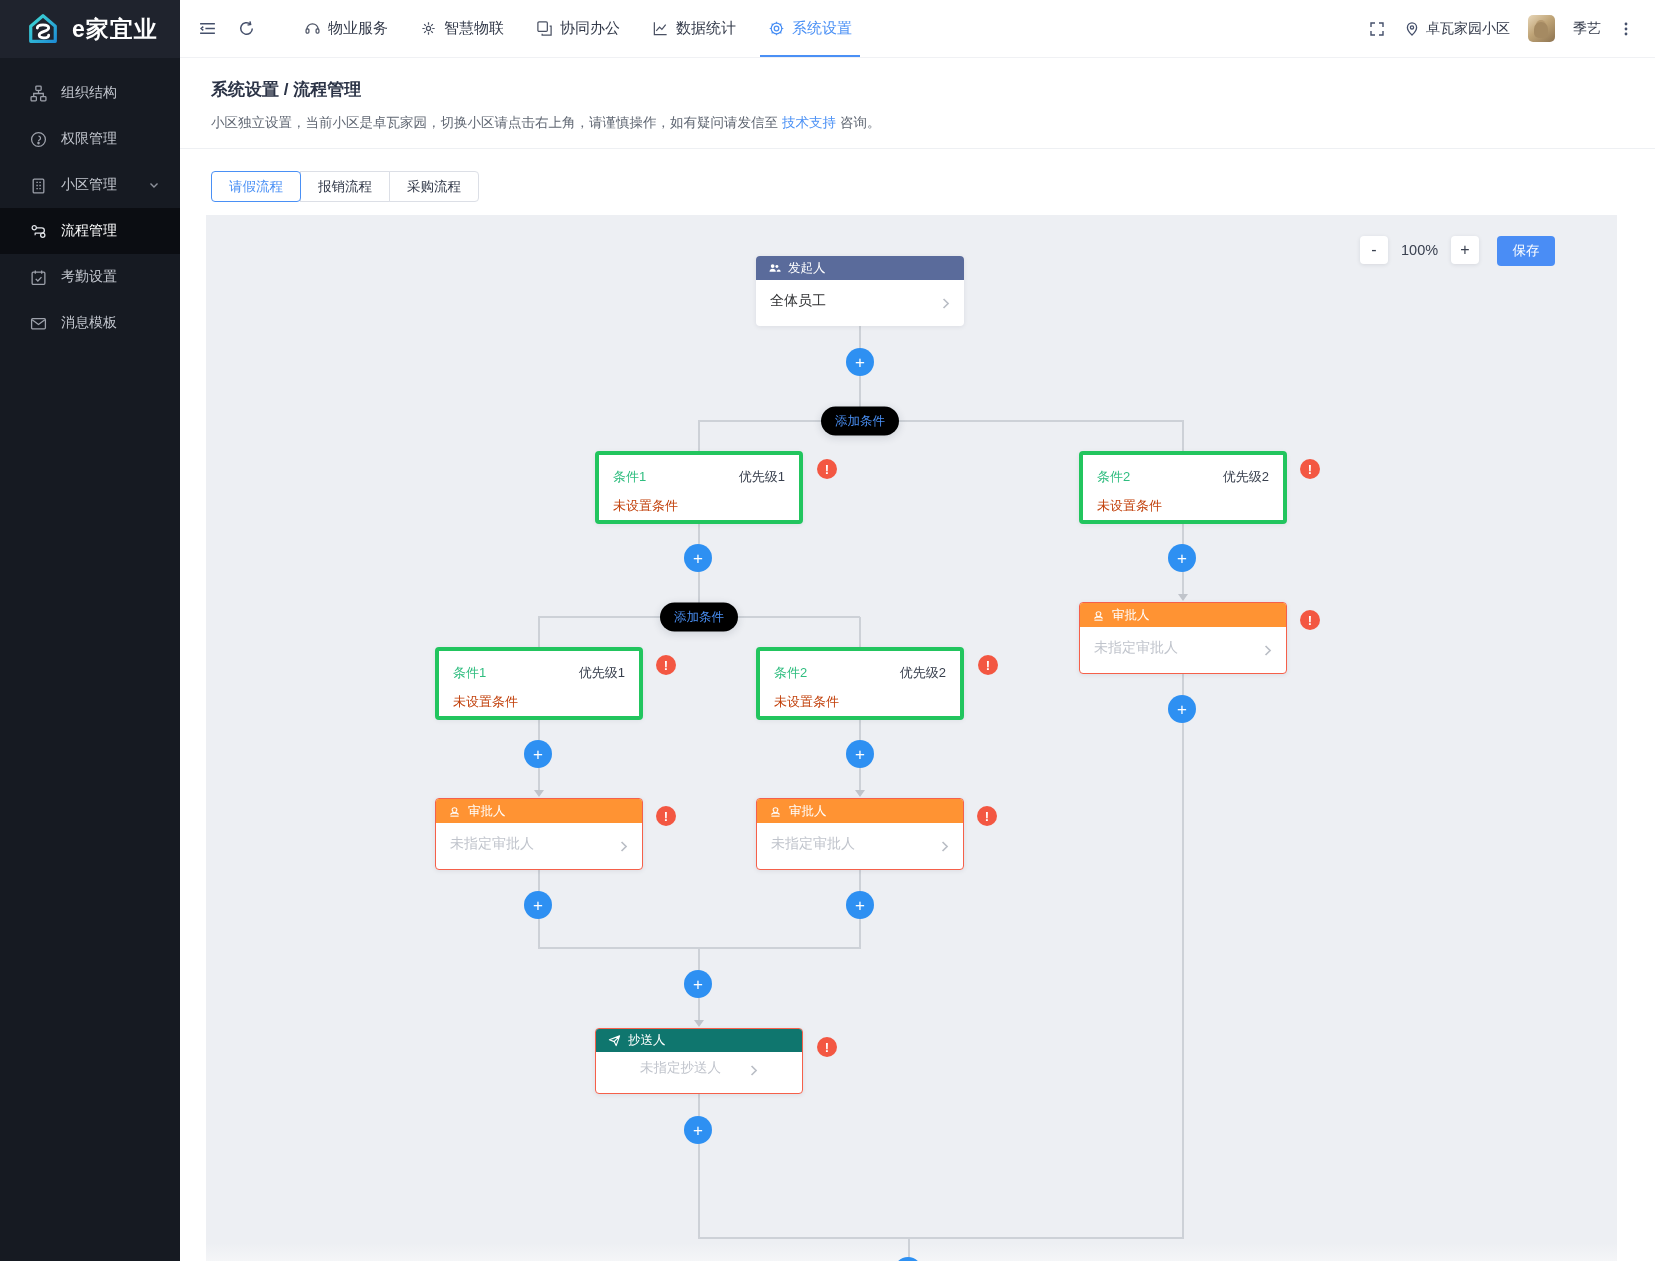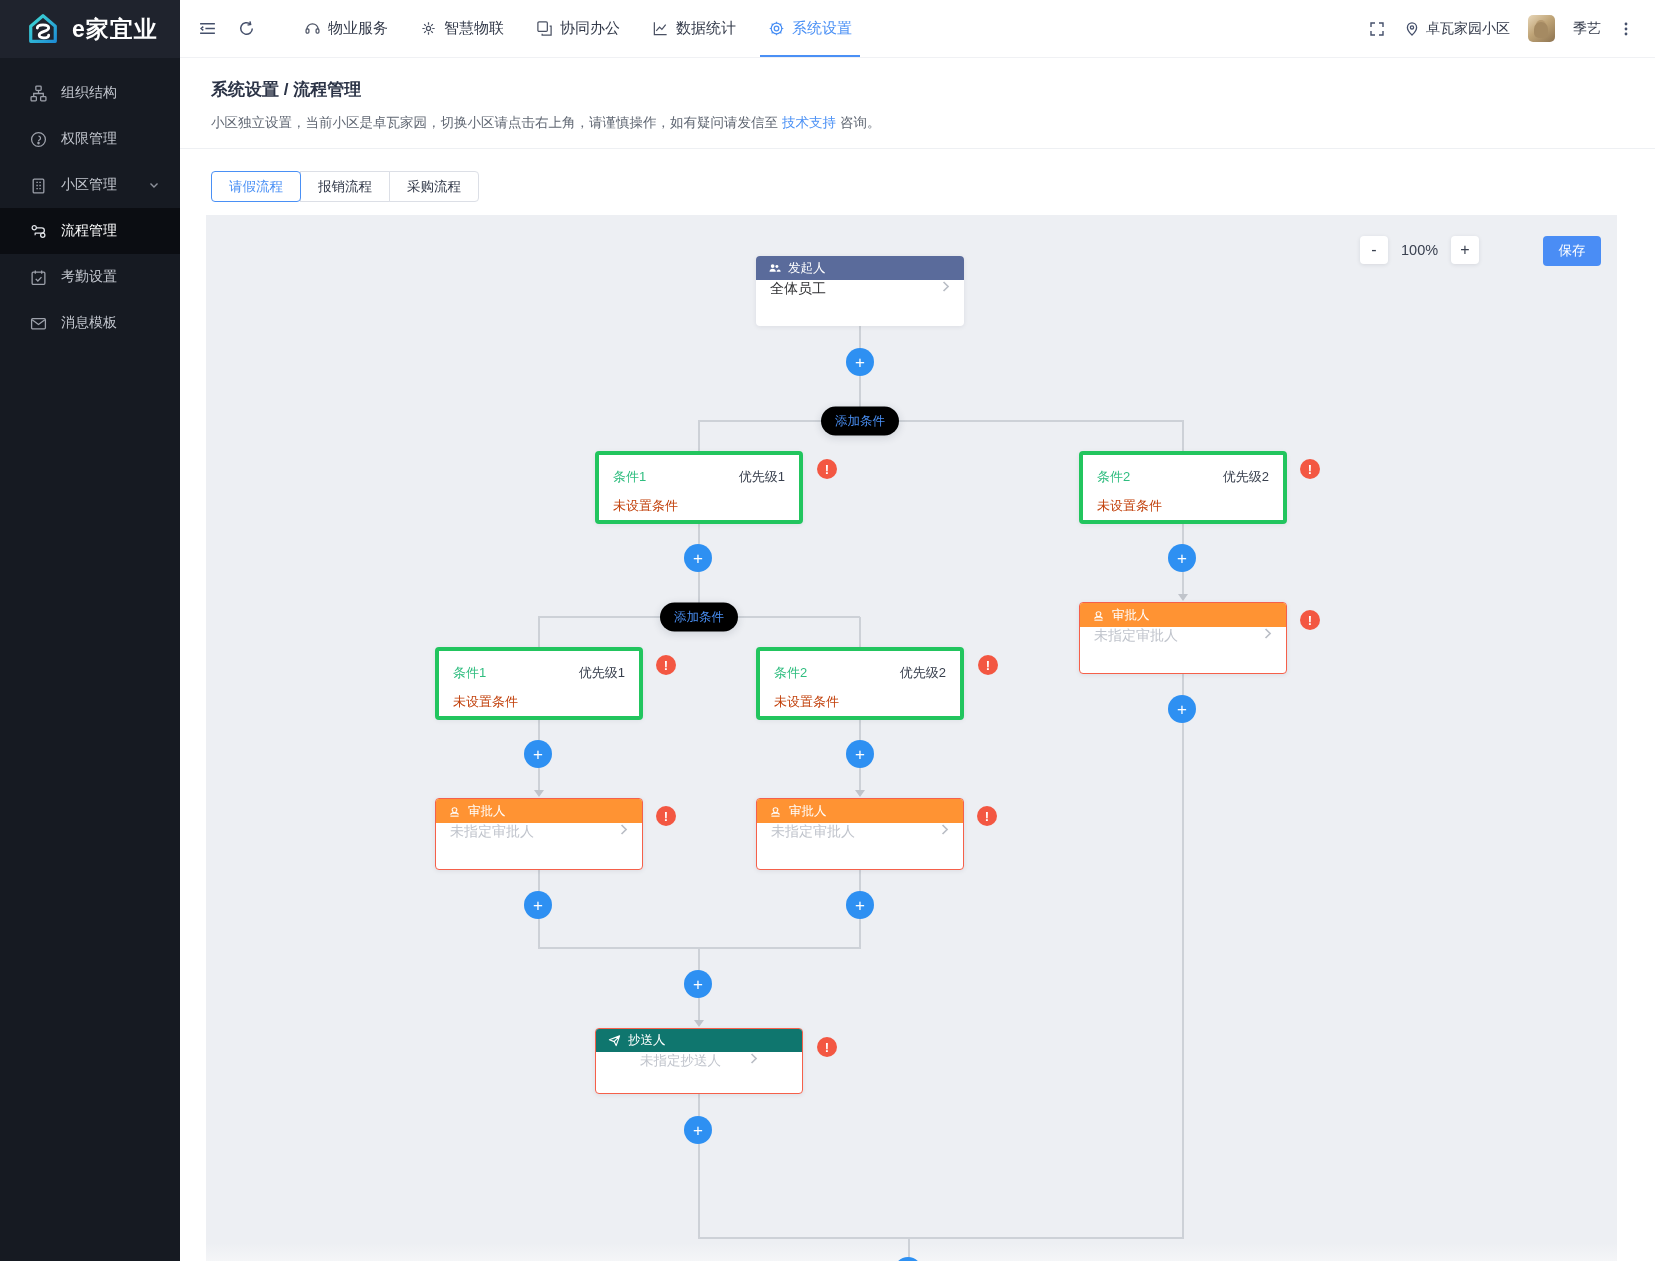--- a/index.html
+++ b/index.html
@@ -61,21 +61,21 @@
   .plus-btn { position:absolute; width:28px; height:28px; border-radius:50%; background:#2e90f2; color:#fff; font-size:17px; font-weight:300; display:flex; align-items:center; justify-content:center; cursor:pointer; line-height:1; }
   .err-badge { position:absolute; width:20px; height:20px; border-radius:50%; background:#f35742; color:#fff; font-size:13px; font-weight:bold; display:flex; align-items:center; justify-content:center; }
   .pill { position:absolute; transform:translate(-50%,-50%); background:#000000; color:#4a90f5; font-size:12.5px; padding:6px 14px; border-radius:15px; box-shadow:0 2px 8px rgba(31,45,61,.16); cursor:pointer; white-space:nowrap; }
 
   .node { position:absolute; width:208px; background:#fff; border-radius:4px; box-shadow:0 1px 5px rgba(20,30,50,.08); cursor:pointer; }
   .node-hd { height:24px; display:flex; align-items:center; gap:7px; padding:0 12px; border-radius:4px 4px 0 0; color:#fff; font-size:12.5px; }
   .node-hd .h-ico { width:13px; height:13px; color:#fff; }
   .hd-initiator { background:#5a6b9b; }
   .hd-approver { background:#ff9333; }
   .hd-cc { background:#0f766e; }
-  .node-bd { height:46px; display:flex; align-items:flex-start; padding:0 12px 16px 14px; font-size:14px; color:#303133; }
+  .node-bd { height:46px; display:flex; align-items:flex-end; padding:0 12px 16px 14px; font-size:14px; color:#303133; }
   .node-bd .spacer { flex:1; }
   .chev-r { width:13px; height:13px; color:#b9bdc5; flex-shrink:0; }
   .empty-txt { color:#c0c4cc; }
   .node.err { border:1px solid #f5604a; }
   .node.err .node-hd { border-radius:3px 3px 0 0; }
   .node.initiator { height:70px; }
   .node.approver { height:72px; }
   .node.cc-node { height:66px; }
   .node.cc-node .node-hd { height:23px; }
   .node.cc-node .node-bd { height:41px; justify-content:center; font-size:13.5px; }
@@ -452,18 +452,18 @@
               <svg class="chev-r" viewBox="0 0 12 12">
                   <path d="M4.2 1.8 L8.4 6 L4.2 10.2" fill="none" stroke="currentColor" stroke-width="1.5"></path>
                 </svg>
             </div>
           </div>
           <div class="err-badge" style="left:611px;top:822px">!</div>
 
           <div class="zoom-ctl" style="left:1154px">-</div>
           <div class="zoom-txt" style="left:1195px">100%</div>
           <div class="zoom-ctl" style="left:1245px">+</div>
-          <button class="save-btn" style="left:1337px">保存</button>
+          <button class="save-btn" style="left:1291px">保存</button>
         </div>
       </div>
     </div>
   </div>
 </div>
 
 </body></html>

